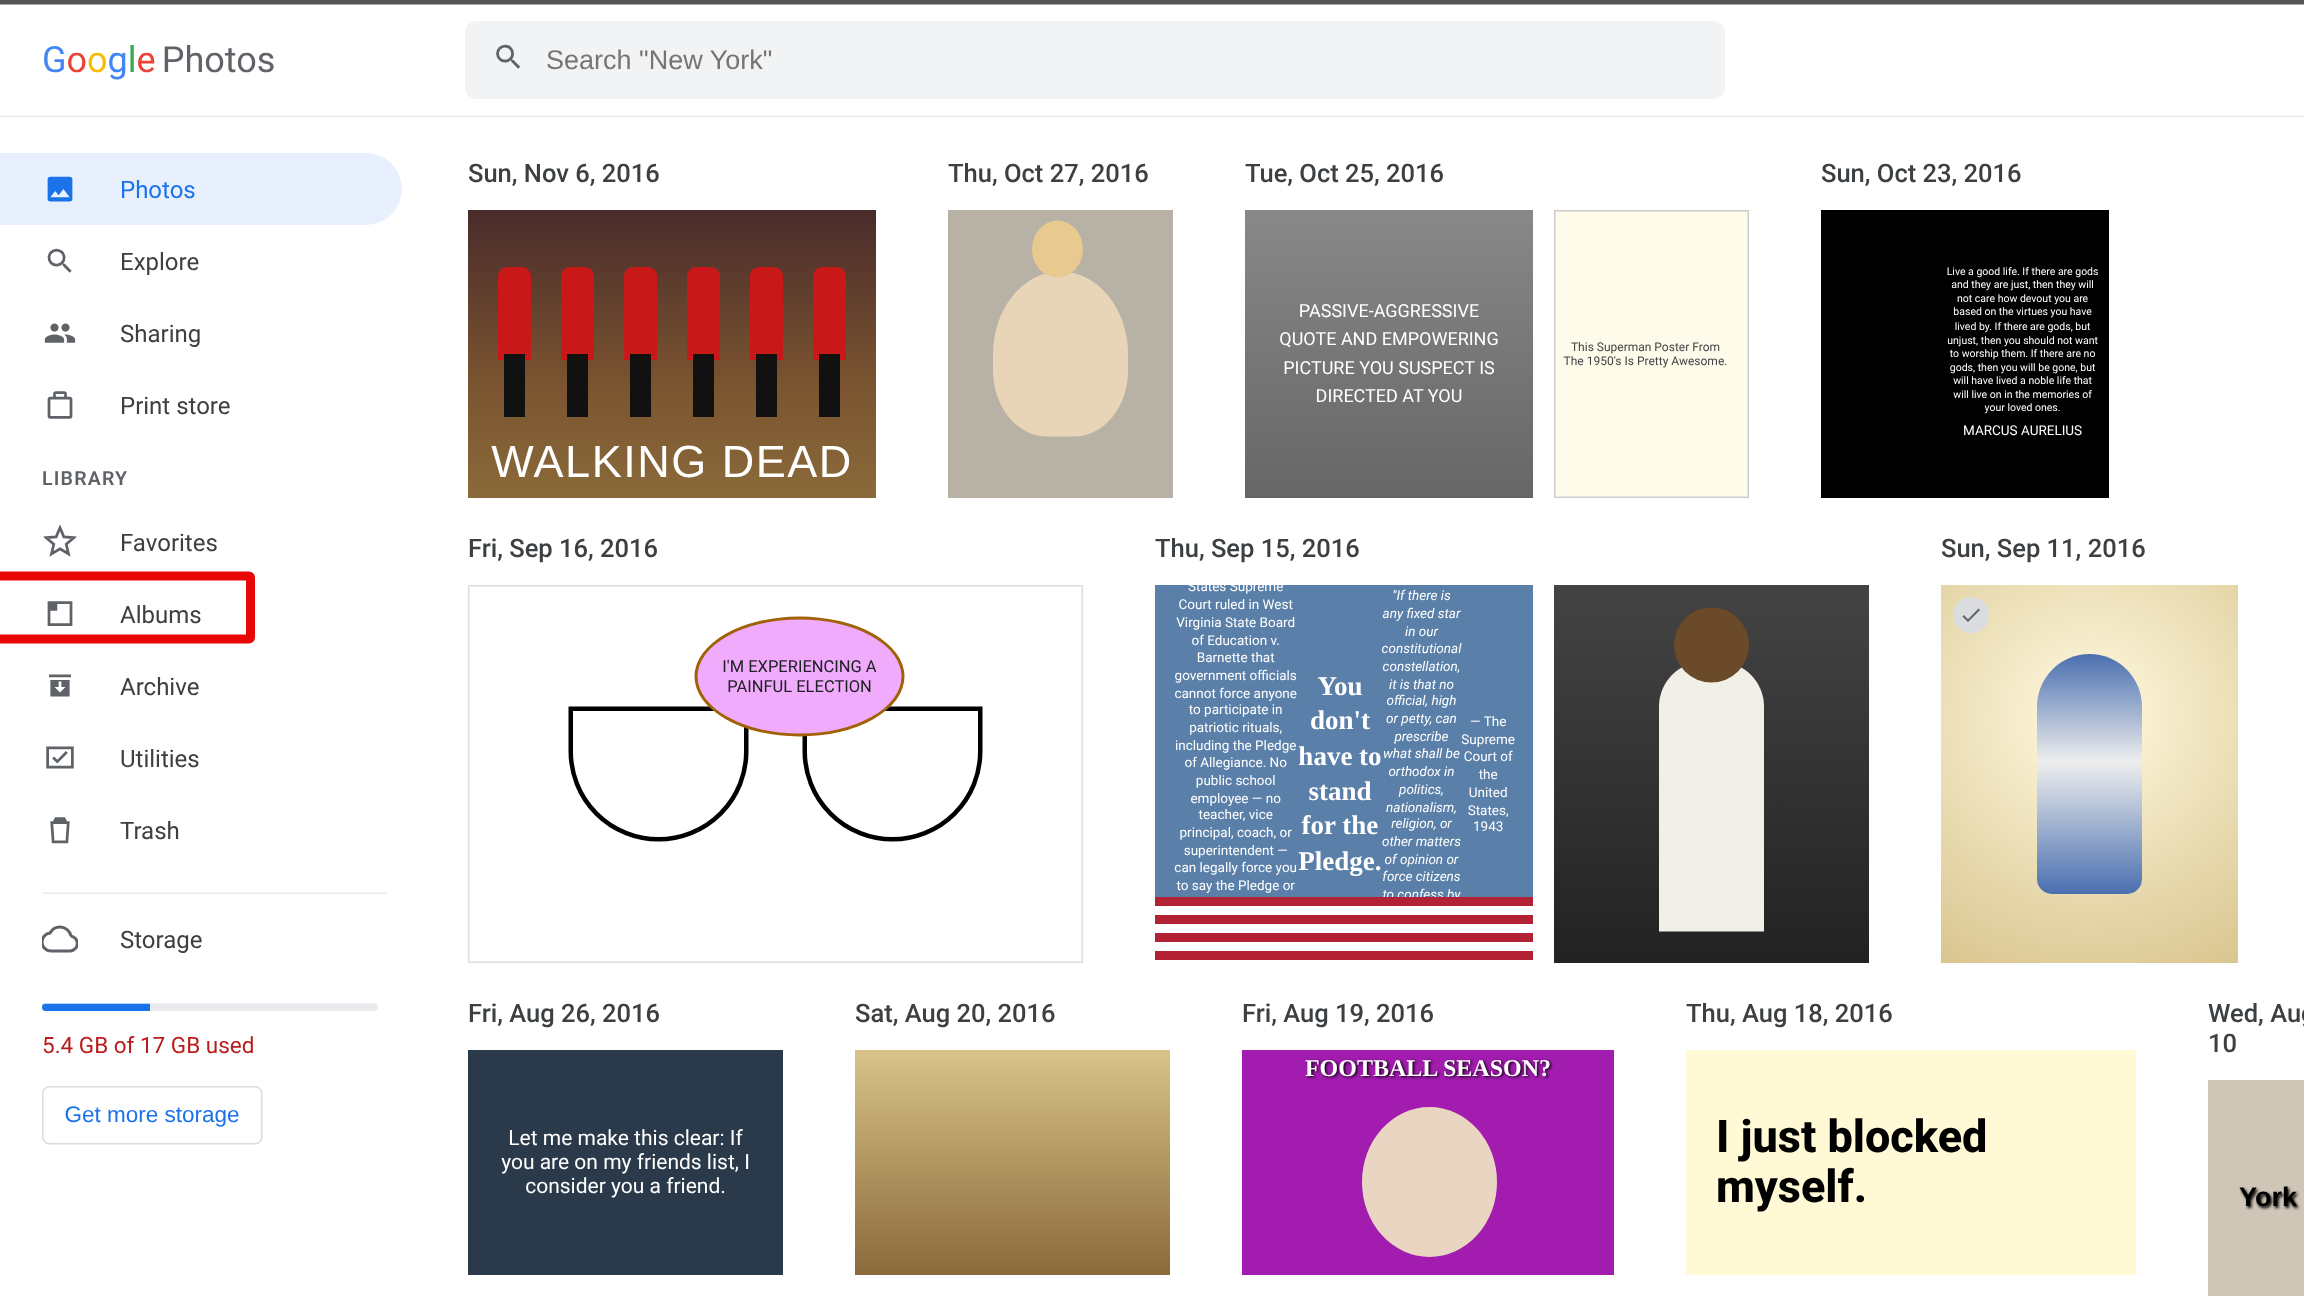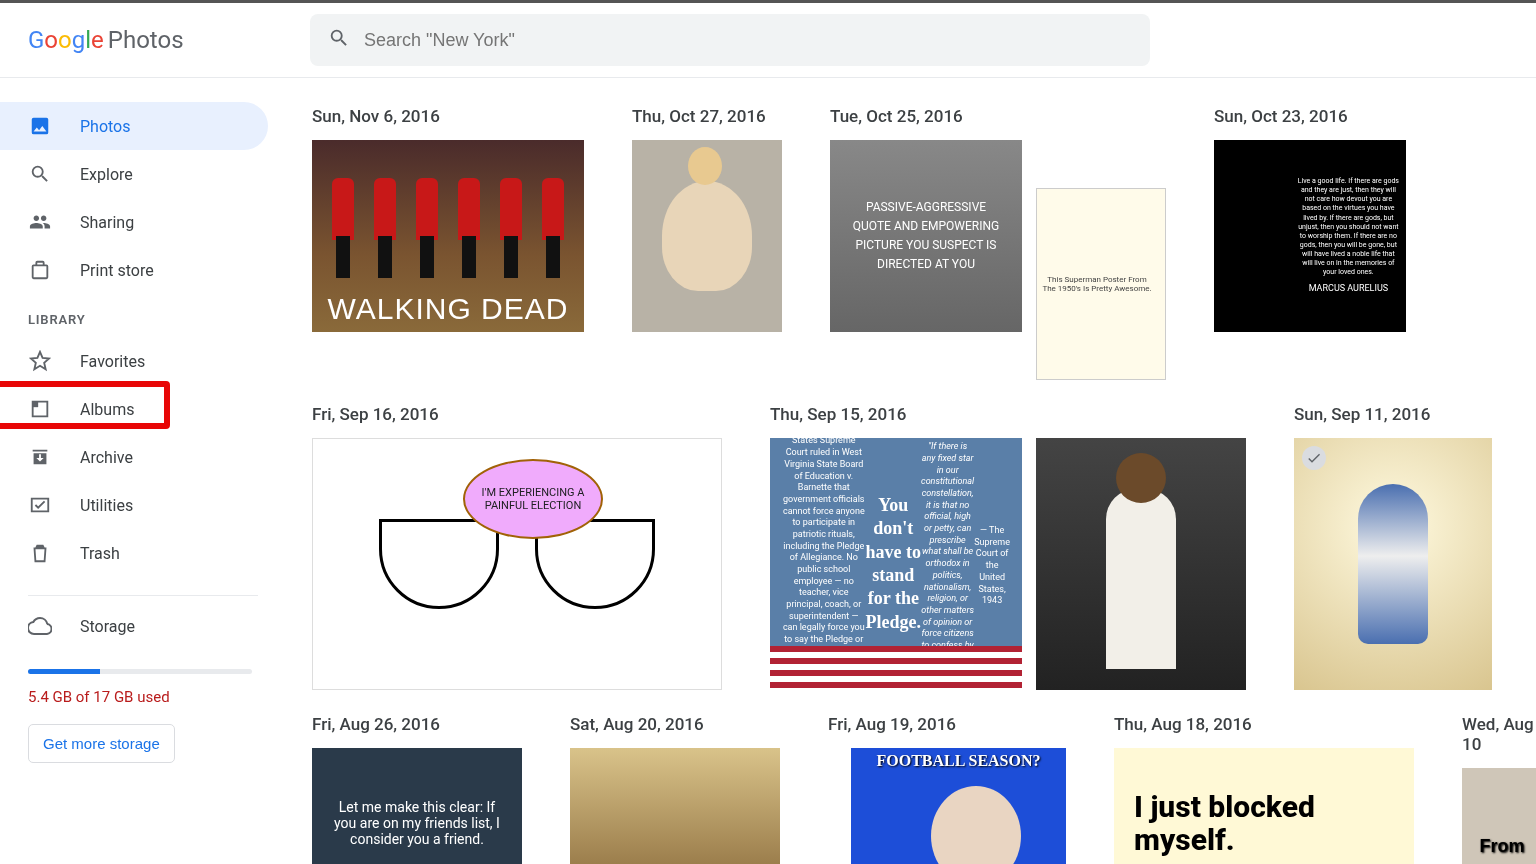--- a/index.html
+++ b/index.html
@@ -113,21 +113,21 @@
     position:relative;}
   .t-walkingdead .fig::after{content:'';position:absolute;top:58px;left:4px;width:14px;height:42px;background:#111;}
   .t-walkingdead .title{position:absolute;bottom:6px;left:0;right:0;
     font-family:Impact,sans-serif;font-size:30px;color:#fff;letter-spacing:1px;}
   .t-centaur{width:150px;height:192px;background:#b8b2a6;
     display:flex;align-items:center;justify-content:center;}
   .t-centaur .body{width:90px;height:110px;background:#e8d5b8;border-radius:50% 50% 40% 40%;position:relative;}
   .t-centaur .body::before{content:'';position:absolute;top:-34px;left:26px;width:34px;height:38px;background:#e8c990;border-radius:50%;}
   .t-forest{width:192px;height:192px;background:linear-gradient(#888,#666);
     color:#fff;font-size:12px;padding:18px;display:flex;align-items:center;}
-  .t-superman{width:130px;height:192px;background:#fffbea;border:1px solid #ccc;margin-top:48px;}
+  .t-superman{width:130px;height:192px;background:#fffbea;border:1px solid #ccc;}
   .t-superman .hdr{font-size:8px;color:#444;padding:4px;}
   .t-superman .scene{margin:4px;height:120px;background:linear-gradient(90deg,#a84,#4a6,#47c);}
   .t-marcus{width:192px;height:192px;background:#000;display:flex;}
   .t-marcus .statue{width:40%;background:#2a3a2a;}
   .t-marcus .txt{width:60%;color:#fff;font-size:7px;padding:6px;line-height:1.3;}
   .t-cartoon{width:410px;height:252px;background:#fff;border:1px solid #ddd;
     display:flex;align-items:center;justify-content:center;gap:36px;position:relative;}
   .t-cartoon .tub{width:120px;height:90px;border:3px solid #000;border-radius:0 0 60px 60px;background:#fff;}
   .t-cartoon .bubble{position:absolute;top:20px;left:150px;width:140px;height:80px;
     border:2px solid #a16207;border-radius:50%;background:#f0abfc;font-size:11px;
@@ -138,21 +138,21 @@
     background:repeating-linear-gradient(#b22234 0 6px,#fff 6px 12px);}
   .t-musician{width:210px;height:252px;background:linear-gradient(#444,#222);}
   .t-musician .person{margin:30px auto 0;width:70px;height:180px;background:#f2efe8;border-radius:30px 30px 0 0;position:relative;}
   .t-musician .person::before{content:'';position:absolute;top:-36px;left:10px;width:50px;height:50px;background:#6b4a2a;border-radius:50%;}
   .t-mary{width:198px;height:252px;background:radial-gradient(circle at 50% 35%,#fffae0,#d9c58f);
     display:flex;align-items:center;justify-content:center;position:relative;}
   .t-mary .fig{width:70px;height:160px;background:linear-gradient(#4a6fb0,#eee 45%,#4a6fb0);
     border-radius:35px 35px 10px 10px;}
   .t-friends{width:210px;height:150px;background:#2a3a4a;color:#fff;font-size:14px;padding:15px;}
   .t-church{width:210px;height:150px;background:linear-gradient(#d9c38a,#8a6a3a);}
-  .t-football{width:215px;height:150px;background:#1d4ed8;position:relative;margin-left:23px;}
+  .t-football{width:248px;height:150px;background:#a21caf;position:relative;}
   .t-football .cap{position:absolute;top:4px;left:0;right:0;color:#fff;font-family:Impact;font-size:16px;}
   .t-football .face{position:absolute;top:38px;left:80px;width:90px;height:100px;background:#e9d5c2;border-radius:50%;}
   .t-blocked{width:300px;height:150px;background:#fff9d6;color:#000;font-weight:800;font-size:30px;
     padding:20px;text-align:left;line-height:1.1;}
   .t-ever{width:80px;height:150px;background:#cfc6b8;color:#000;font-family:Impact;font-size:18px;padding-top:6px;}
 </style>
 </head>
 <body>
 
 <div class="topbar">
@@ -401,21 +401,21 @@
           <div class="thumbs">
             <div class="thumb t-blocked">
               <div>I just blocked myself.</div>
             </div>
           </div>
         </div>
         <div class="date-group">
           <div class="date-label">Wed, Aug 10</div>
           <div class="thumbs">
             <div class="thumb t-ever">
-              <div class="caption" style="color:#000;">From</div>
+              <div class="caption" style="color:#000;">York</div>
             </div>
           </div>
         </div>
       </div>
     </div>
 
   </div>
 </div>
 
 </body></html>

